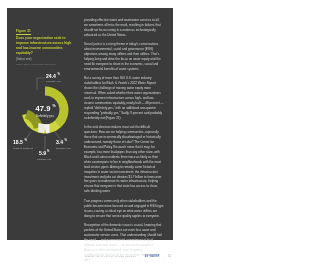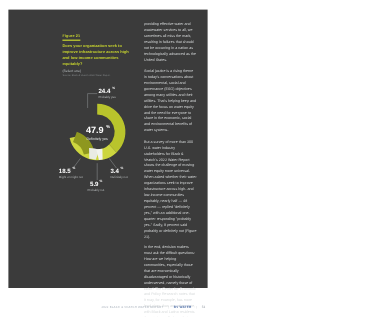--- a/index.html
+++ b/index.html
@@ -24,21 +24,20 @@
     width:166px; height:232px;
     background:#3b3b3b;
   }
 
   
   #cols {
     position:absolute; inset:0;
     display:flex;
     padding:10px 9px 8px 9px;
     gap:7px;
-    margin-left:36px;
   }
   #leftcol  { width:61px; flex:0 0 61px; position:relative; }
   #rightcol { flex:1 1 auto; position:relative; }
 
   
   .fig-num {
     color:#c9d62e;
     font-size:3.1px;
     font-weight:bold;
     letter-spacing:.12px;

